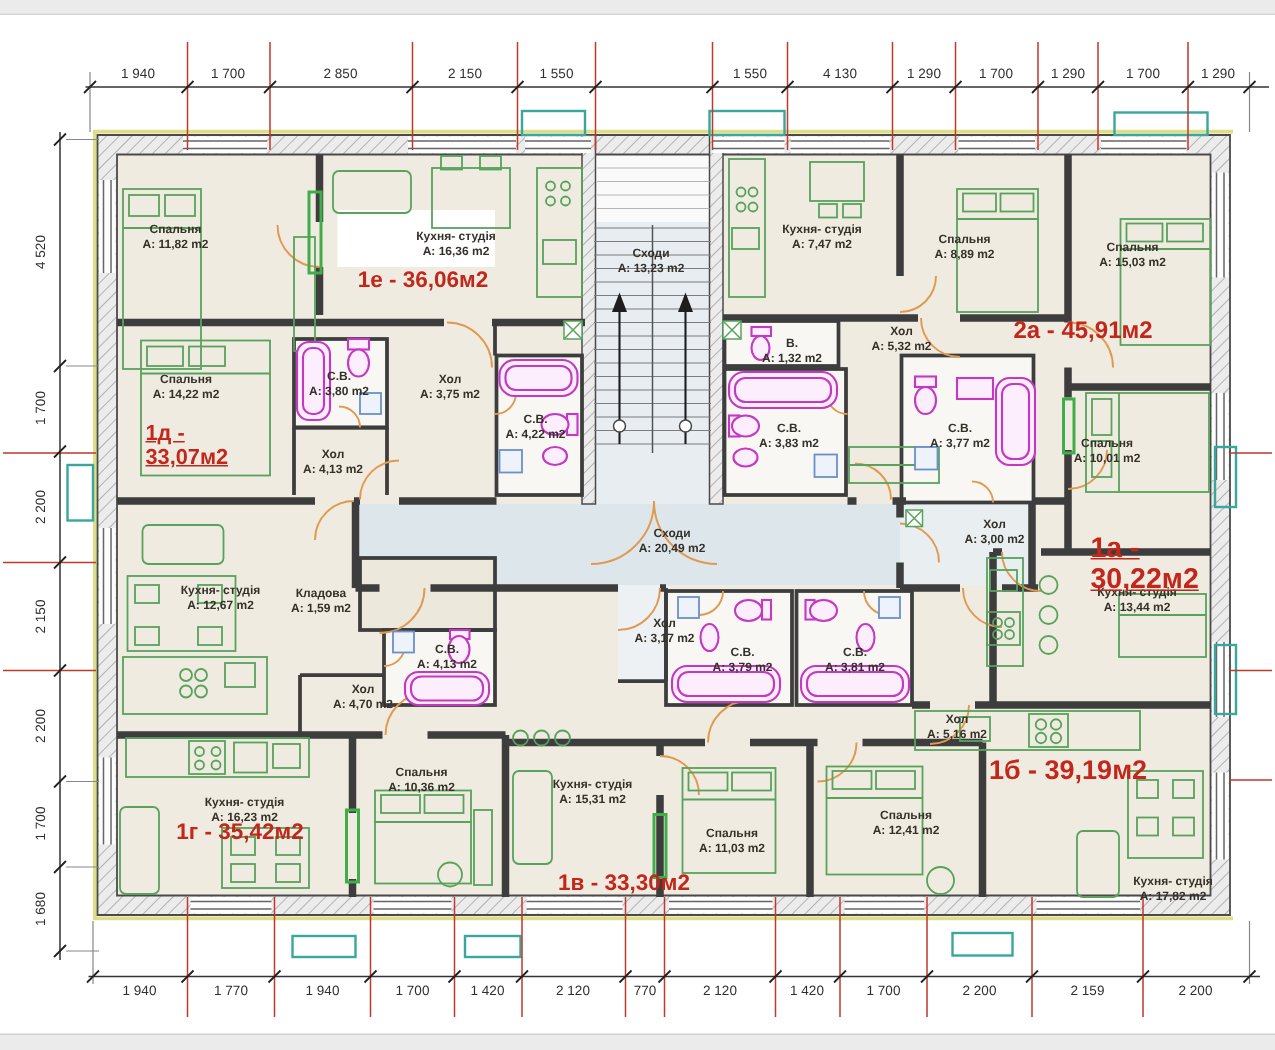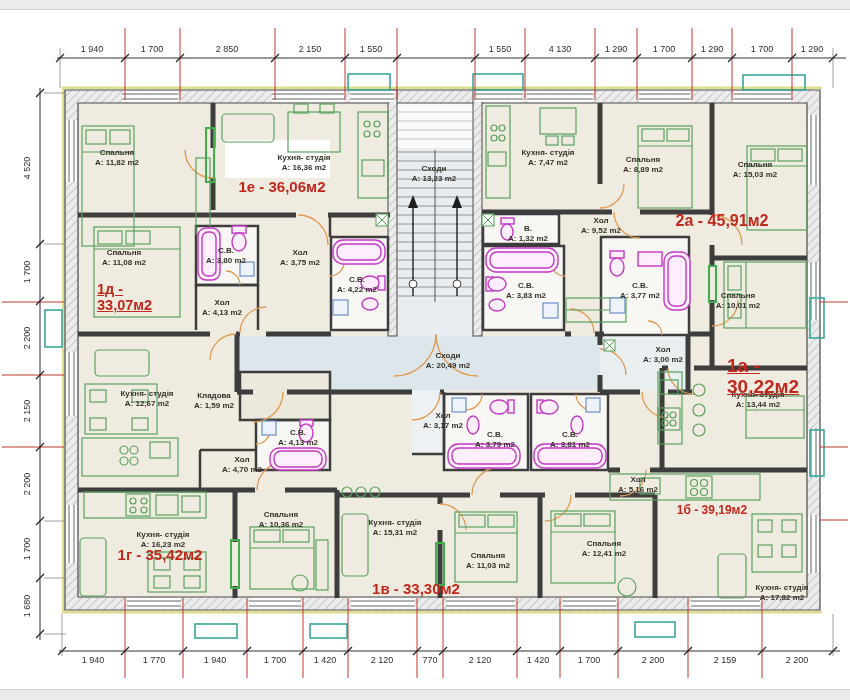--- a/index.html
+++ b/index.html
@@ -386,25 +386,25 @@
 <div class="rl" style="left:643px;top:155px">
       <span class="n">Спальня</span>
       <span class="a">А: 8,89 m2</span>
     </div>
 <div class="rl" style="left:755px;top:160px">
       <span class="n">Спальня</span>
       <span class="a">А: 15,03 m2</span>
     </div>
 <div class="rl" style="left:601px;top:216px">
       <span class="n">Хол</span>
-      <span class="a">А: 9,52 m2</span>
+      <span class="a">А: 5,32 m2</span>
     </div>
 <div class="rl" style="left:124px;top:248px">
       <span class="n">Спальня</span>
-      <span class="a">А: 11,08 m2</span>
+      <span class="a">А: 14,22 m2</span>
     </div>
 <div class="rl" style="left:226px;top:246px">
       <span class="n">С.В.</span>
       <span class="a">А: 3,80 m2</span>
     </div>
 <div class="rl" style="left:300px;top:248px">
       <span class="n">Хол</span>
       <span class="a">А: 3,75 m2</span>
     </div>
 <div class="rl" style="left:222px;top:298px">
@@ -501,21 +501,21 @@
     </div>
 
 <div class="apt" style="left:282px;top:179px;font-size:15px">1е - 36,06м2</div>
 <div class="apt" style="left:722px;top:212px;font-size:16px">2а - 45,91м2</div>
 <div class="apt left" style="left:97px;top:282px;font-size:14.5px">1д -
 33,07м2</div>
 <div class="apt left" style="left:727px;top:356px;font-size:19px">1а -
 30,22м2</div>
 <div class="apt" style="left:160px;top:547px;font-size:15px">1г - 35,42м2</div>
 <div class="apt" style="left:416px;top:581px;font-size:15px">1в - 33,30м2</div>
-<div class="apt" style="left:712px;top:504px;font-size:12px">1б - 39,19м2</div>
+<div class="apt" style="left:712px;top:504px;font-size:18px">1б - 39,19м2</div>
 
 <span class="dim" style="left:92px;top:44px">1 940</span>
 <span class="dim" style="left:152px;top:44px">1 700</span>
 <span class="dim" style="left:227px;top:44px">2 850</span>
 <span class="dim" style="left:310px;top:44px">2 150</span>
 <span class="dim" style="left:371px;top:44px">1 550</span>
 <span class="dim" style="left:500px;top:44px">1 550</span>
 <span class="dim" style="left:560px;top:44px">4 130</span>
 <span class="dim" style="left:616px;top:44px">1 290</span>
 <span class="dim" style="left:664px;top:44px">1 700</span>

